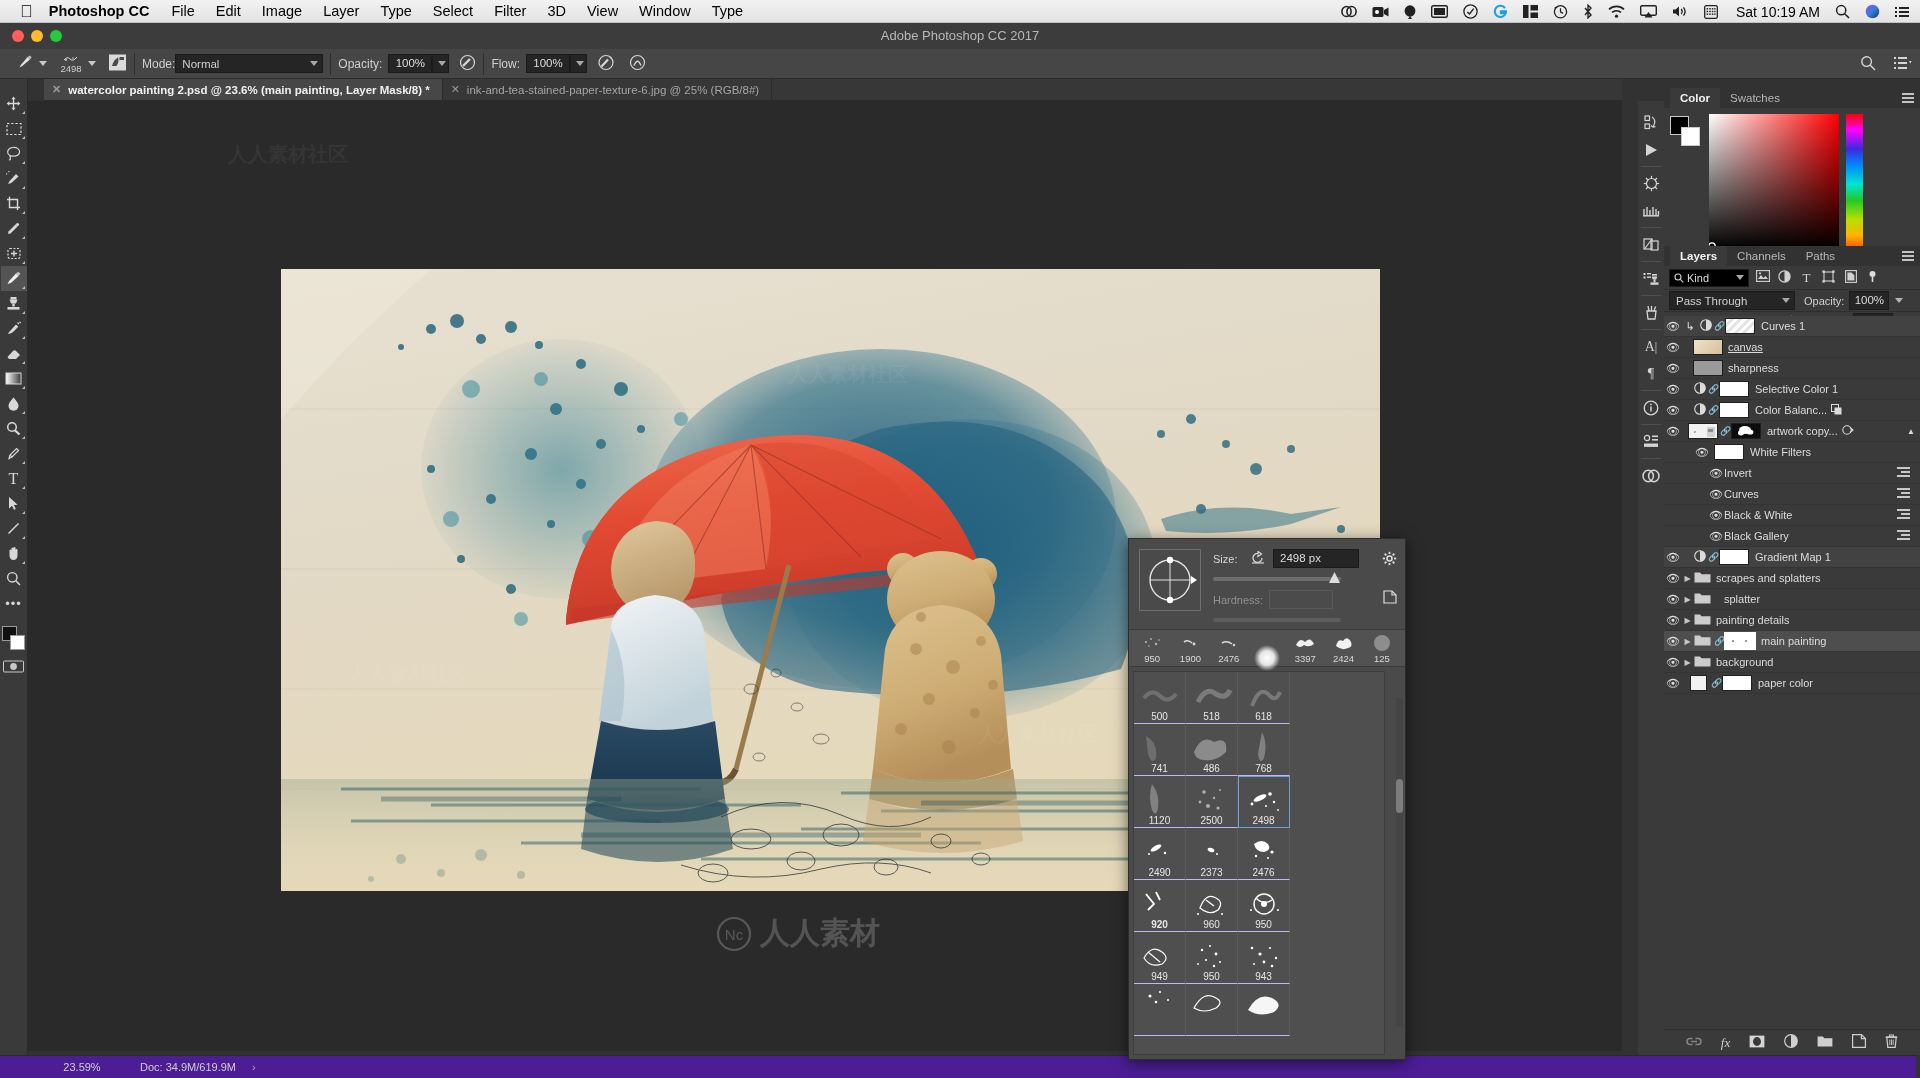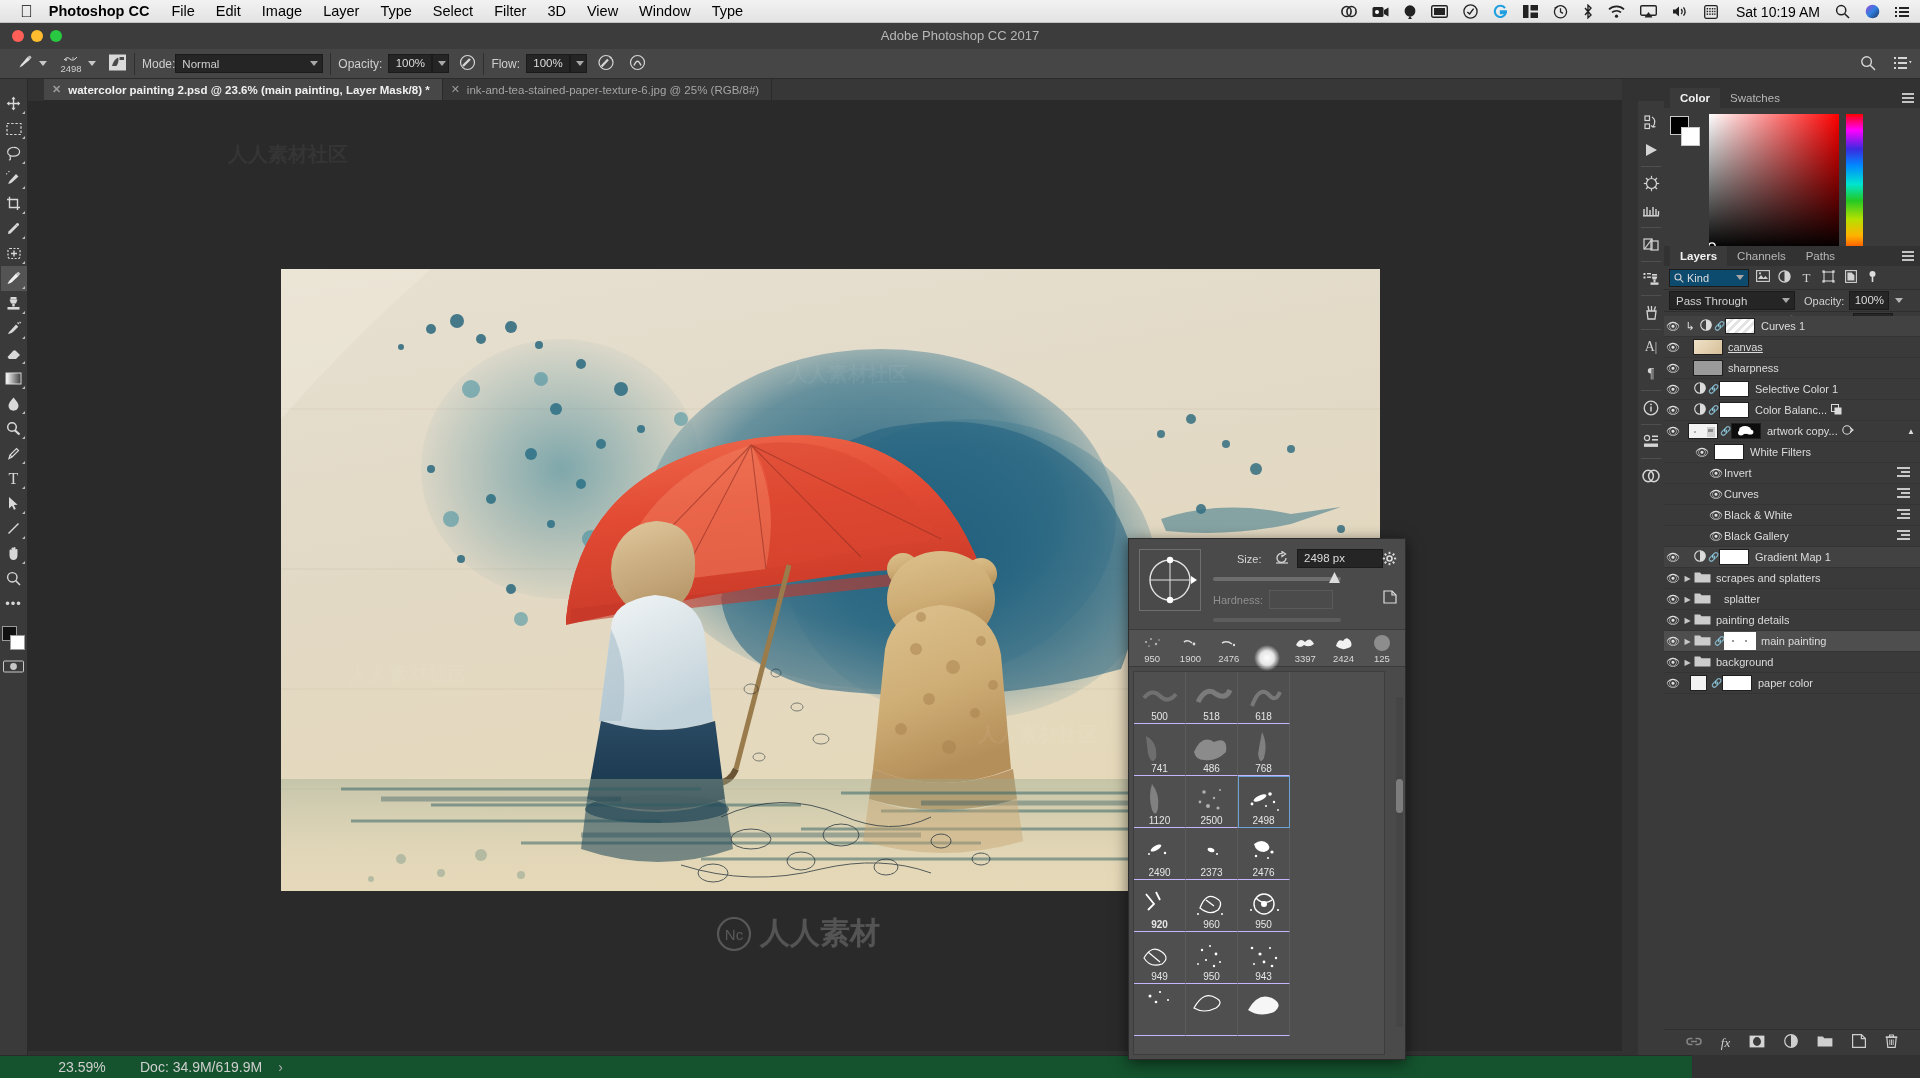--- a/index.html
+++ b/index.html
@@ -140,21 +140,21 @@
   #cp-sw { position:absolute; left:6px; top:8px; width:30px; height:30px; }
   #cp-fg { position:absolute; left:0; top:0; width:19px; height:19px; background:#000; border:1.5px solid #c9c9c9; }
   #cp-bg { position:absolute; left:11px; top:11px; width:19px; height:19px; background:#fff; border:1.5px solid #c9c9c9; }
   #cp-field { position:absolute; left:45px; top:6px; width:130px; height:135px; }
   #cp-hue { position:absolute; left:182px; top:6px; width:17px; height:135px; }
 
   
   #layerspanel { position:absolute; left:0; top:160px; width:256px; height:807px; background:#3a3a3a; }
   #lp-filter { height:24px; display:flex; align-items:center; padding:0 5px; gap:5px;
                border-bottom:1px solid #2e2e2e; }
-  #lp-kind { background:#0c4a6e; border:1px solid #1b1b1b; height:18px; width:80px;
+  #lp-kind { background:#000000; border:1px solid #1b1b1b; height:18px; width:80px;
              display:flex; align-items:center; padding:0 4px; font-size:11px; color:#dcdcdc;}
   #lp-filter .fi { font-size:12px; color:#d2d2d2; width:17px; text-align:center;}
   #lp-blend { height:22px; display:flex; align-items:center; padding:0 5px; font-size:11px;
               border-bottom:1px solid #2e2e2e; }
   #lp-lock { height:22px; display:flex; align-items:center; padding:0 5px; font-size:11px;
              border-bottom:1px solid #2e2e2e; gap:8px; }
   #lp-list { position:absolute; left:0; top:68px; width:256px; height:706px; overflow:hidden; }
   .lrow { height:21px; display:flex; align-items:center; font-size:11px; color:#dcdcdc;
           border-bottom:1px solid #343434; position:relative; }
   .lrow.sel { background:#4e4e4e; }
@@ -172,23 +172,23 @@
   .adjicon { width:16px; text-align:center; font-size:11px; }
   .foldericon { width:18px; text-align:center; font-size:11px; color:#dcdcdc;}
   .arrow { width:11px; text-align:center; font-size:8px; color:#c6c6c6; }
 
   #lp-bottom { position:absolute; left:0; bottom:0; width:256px; height:26px;
                background:#3a3a3a; border-top:1px solid #2e2e2e;
                display:flex; align-items:center; justify-content:center; gap:19px;
                font-size:13px; color:#cfcfcf; }
 
   
-  #statusbar { position:absolute; left:0; bottom:0; width:1692px; height:23px;
-               background:#14532d; border-top:1px solid #2a2a2a;
-               display:flex; align-items:center; font-size:14px; color:#cfcfcf; }
+  #statusbar { position:absolute; left:0; bottom:0; width:1916px; height:23px;
+               background:#4c1d95; border-top:1px solid #2a2a2a;
+               display:flex; align-items:center; font-size:11px; color:#cfcfcf; }
   #statusbar .zoom { width:96px; text-align:center; }
   #statusbar .docinfo { margin-left:10px; }
   #statusbar .arr { margin-left:16px; color:#b0b0b0; }
 
   
   .wm { position:absolute; color:rgba(255,255,255,.055); font-size:24px;
         pointer-events:none; user-select:none; z-index:50; font-weight:bold; }
   .wm2 { position:absolute; pointer-events:none; user-select:none; z-index:50;
          display:flex; align-items:center; gap:8px; }
 </style>
@@ -830,21 +830,21 @@
       <svg width="60" height="60" viewBox="0 0 60 60">
         <circle cx="30" cy="30" r="20" fill="none" stroke="#e2e2e2" stroke-width="1.4"></circle>
         <path d="M30 10 V50 M10 30 H50" stroke="#e2e2e2" stroke-width="1"></path>
         <circle cx="30" cy="10" r="3.2" fill="#fff"></circle>
         <circle cx="30" cy="50" r="3.2" fill="#fff"></circle>
         <path d="M51 26 L57 30 L51 34 Z" fill="#fff"></path>
       </svg>
     </div>
     <div id="bp-fields">
       <div class="row">
-        <span style="width:34px;margin-left:24px;">Size:</span>
+        <span style="width:34px;">Size:</span>
         <span style="margin:0 8px 0 4px;">
           <svg width="14" height="14" viewBox="0 0 14 14">
               <path d="M11 7 A4.5 4.5 0 1 1 7 2.5 L7 0.5 L10.5 3 L7 5.5 L7 3.8" fill="none" stroke="#d4d4d4" stroke-width="1.3"></path>
               <path d="M1 12 H13" stroke="#d4d4d4" stroke-width="1.2"></path>
             </svg>
         </span>
         <span class="fieldbox" style="width:86px;">
           <span>2498 px</span>
         </span>
       </div>

